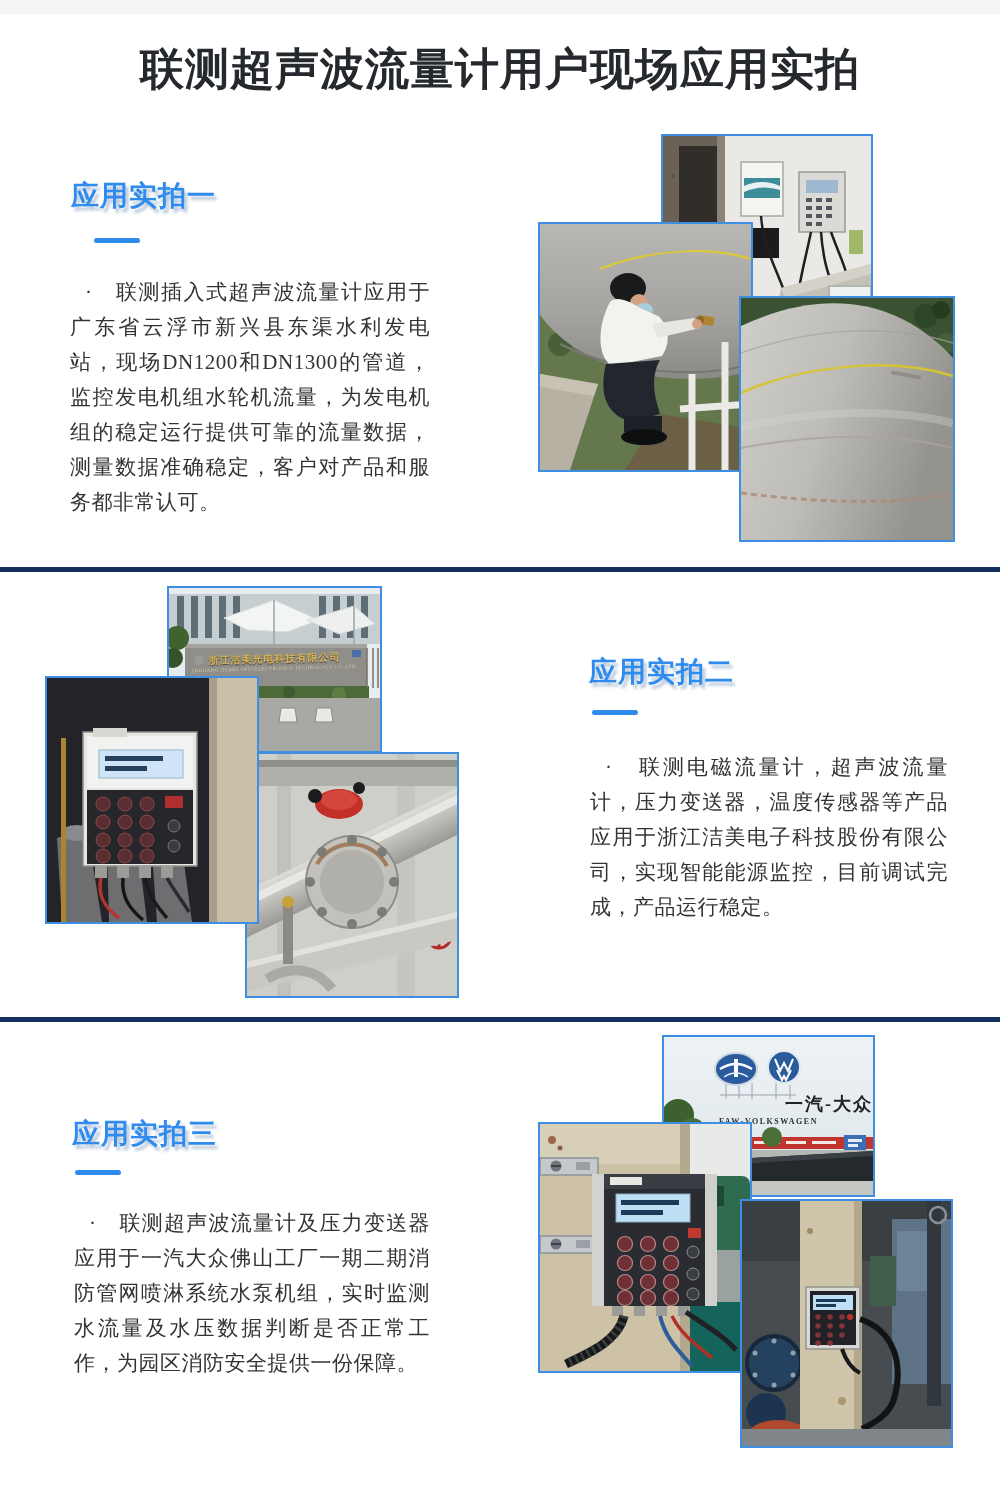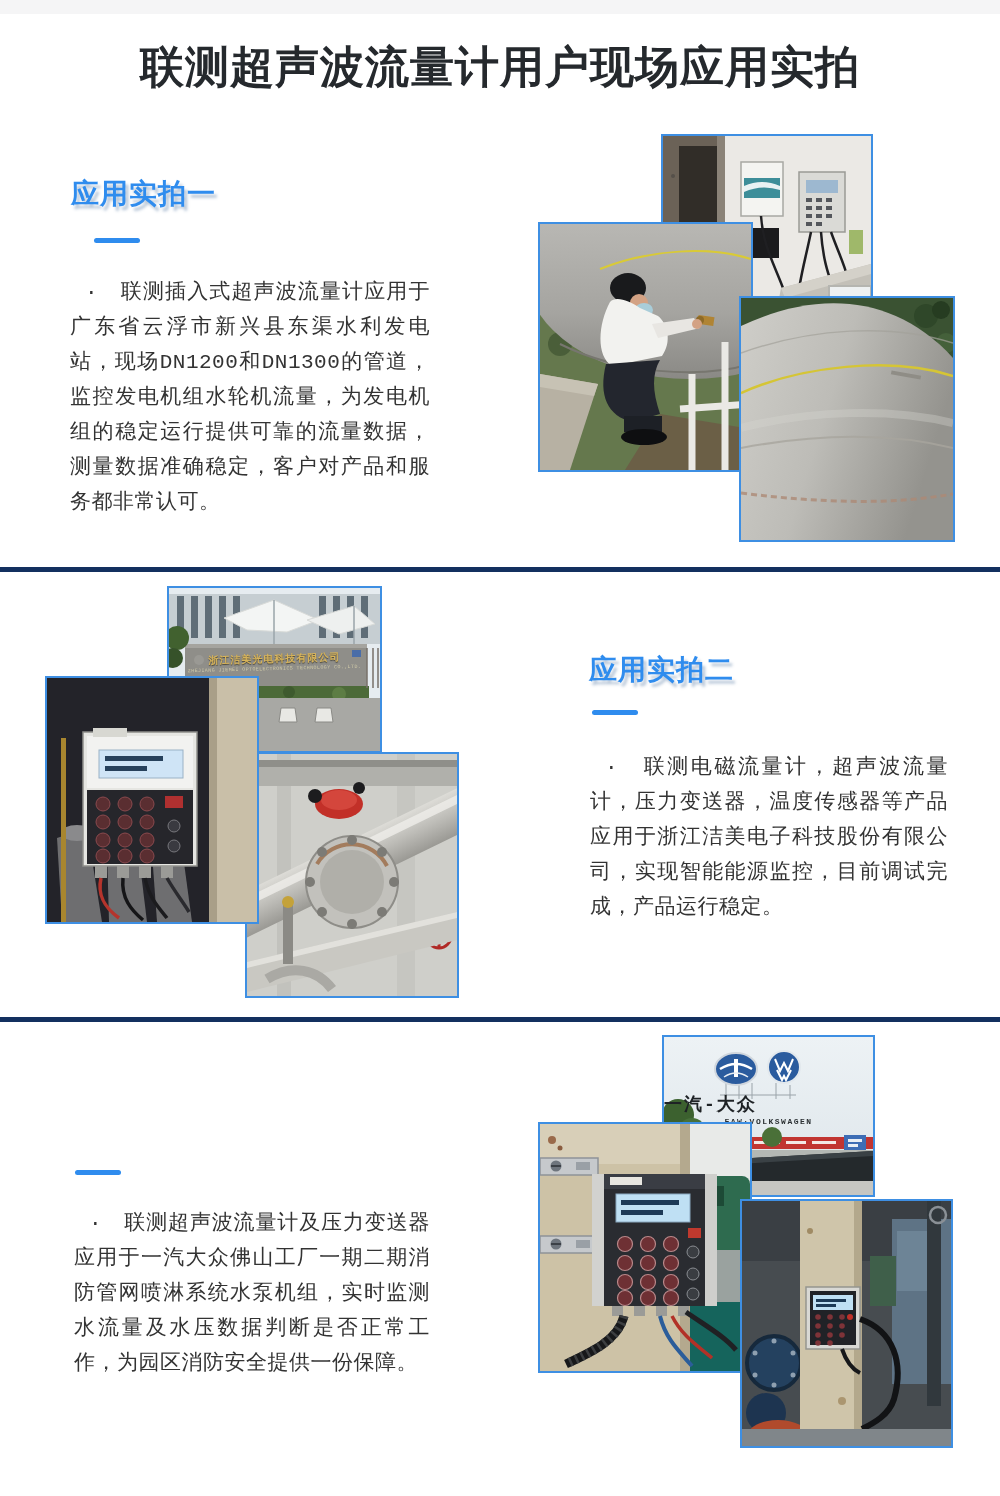--- a/index.html
+++ b/index.html
@@ -1,34 +1,34 @@
 <!DOCTYPE html>
 <html><head>
 <meta charset="utf-8">
 <style>
   html,body{margin:0;padding:0;background:#ffffff;}
   #page{position:relative;width:1000px;height:1496px;background:#ffffff;overflow:hidden;
-        font-family:Liberation Mono, monospace;}
+        font-family:Liberation Serif, serif;}
   .top-strip{position:absolute;left:0;top:0;width:1000px;height:14px;background:#f5f5f6;}
   .page-title{position:absolute;left:0;top:44px;width:1000px;text-align:center;
         font-size:44px;font-weight:bold;color:#25292d;letter-spacing:1px;line-height:52px;}
   .sec-heading{position:absolute;font-size:28px;font-weight:bold;color:#2F8CEE;
         line-height:44px;letter-spacing:1px;text-shadow:3px 4px 3px rgba(96,128,168,0.45);}
   .sec-dash{position:absolute;height:5px;width:46px;background:#2F8CEE;border-radius:3px;}
   .sec-para{position:absolute;font-size:21px;line-height:35px;color:#333333;
         text-align:justify;text-indent:15px;letter-spacing:0.5px;}
   .divider{position:absolute;left:0;width:1000px;height:5px;background:#13305F;}
   .photo{position:absolute;border:2px solid #3E8FE3;box-sizing:border-box;overflow:hidden;background:#d8d8d4;}
   .photo svg{position:absolute;left:0;top:0;width:100%;height:100%;display:block;}
   .ph-label{position:absolute;z-index:5;white-space:nowrap;}
   .jiemei-cn{left:0;top:64px;width:100%;text-align:center;font-size:10px;font-weight:bold;
         color:#d8b45a;letter-spacing:1px;text-shadow:0 1px 1px rgba(40,35,20,0.7);transform:rotate(-1.5deg);}
   .jiemei-en{left:0;top:78px;width:100%;text-align:center;font-size:5px;color:#cfc9a8;
         letter-spacing:0.4px;transform:rotate(-1.5deg);}
-  .faw-cn{left:0;top:55px;width:100%;text-align:left;font-size:18px;font-weight:bold;
+  .faw-cn{left:0;top:55px;width:100%;text-align:right;font-size:18px;font-weight:bold;
         color:#1e2225;letter-spacing:2px;}
   .faw-en{left:0;top:80px;width:100%;text-align:center;font-size:8px;font-weight:bold;
         color:#2c3134;letter-spacing:1.5px;}
 </style>
 </head>
 <body>
 
 <div id="page">
 
   <div class="top-strip"></div>
@@ -294,20 +294,21 @@
       </g>
     </svg>
   </div>
 
   <div class="sec-heading" style="left:589px;top:650px;">应用实拍二</div>
   <div class="sec-dash" style="left:592px;top:710px;"></div>
   <div class="sec-para" style="left:590px;top:750px;width:358px;">·　联测电磁流量计，超声波流量计，压力变送器，温度传感器等产品应用于浙江洁美电子科技股份有限公司，实现智能能源监控，目前调试完成，产品运行稳定。</div>
 
   <div class="divider" style="top:1017px;"></div>
 
+  <div class="sec-heading" style="left:72px;top:1112px;">应用实拍三</div>
   <div class="sec-dash" style="left:75px;top:1170px;"></div>
   <div class="sec-para" style="left:74px;top:1206px;width:356px;">·　联测超声波流量计及压力变送器应用于一汽大众佛山工厂一期二期消防管网喷淋系统水泵机组，实时监测水流量及水压数据判断是否正常工作，为园区消防安全提供一份保障。</div>
 
   <div class="photo" style="left:662px;top:1035px;width:213px;height:162px;z-index:1;">
     <svg viewBox="0 0 209 158" preserveAspectRatio="none">
       <defs>
         <linearGradient id="gG1" x1="0" y1="0" x2="0" y2="1">
           <stop offset="0" stop-color="#edf2f5"></stop>
             <stop offset="1" stop-color="#dde5ea"></stop>
         </linearGradient>

